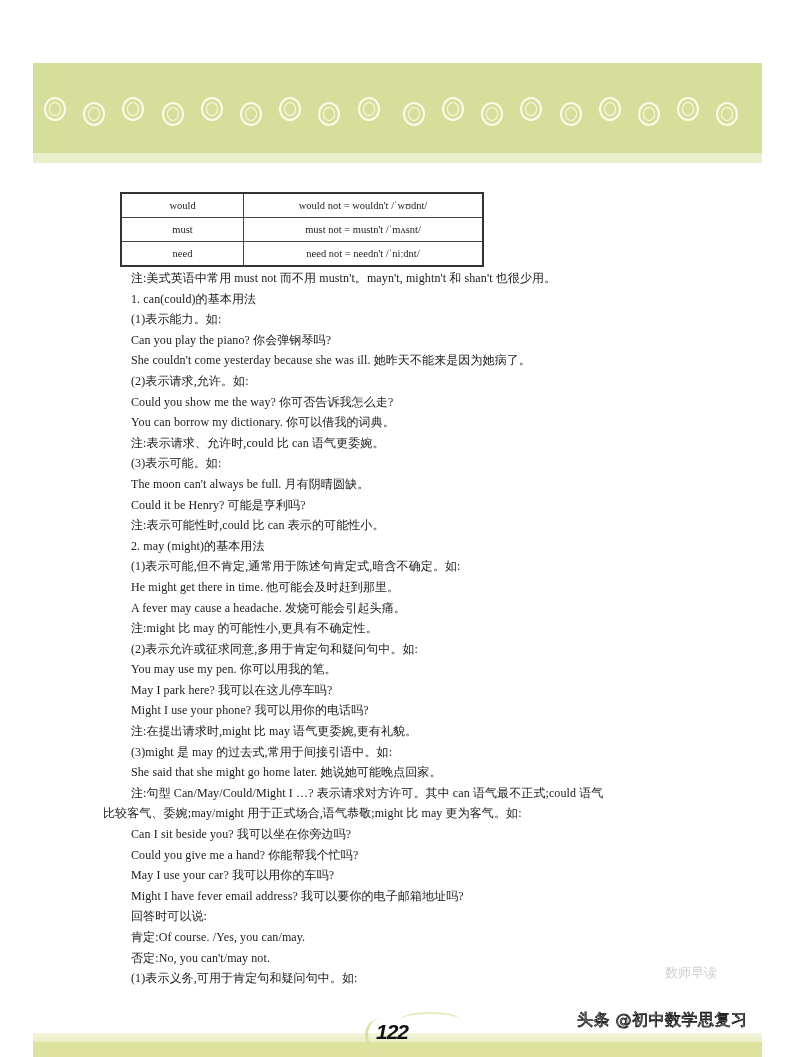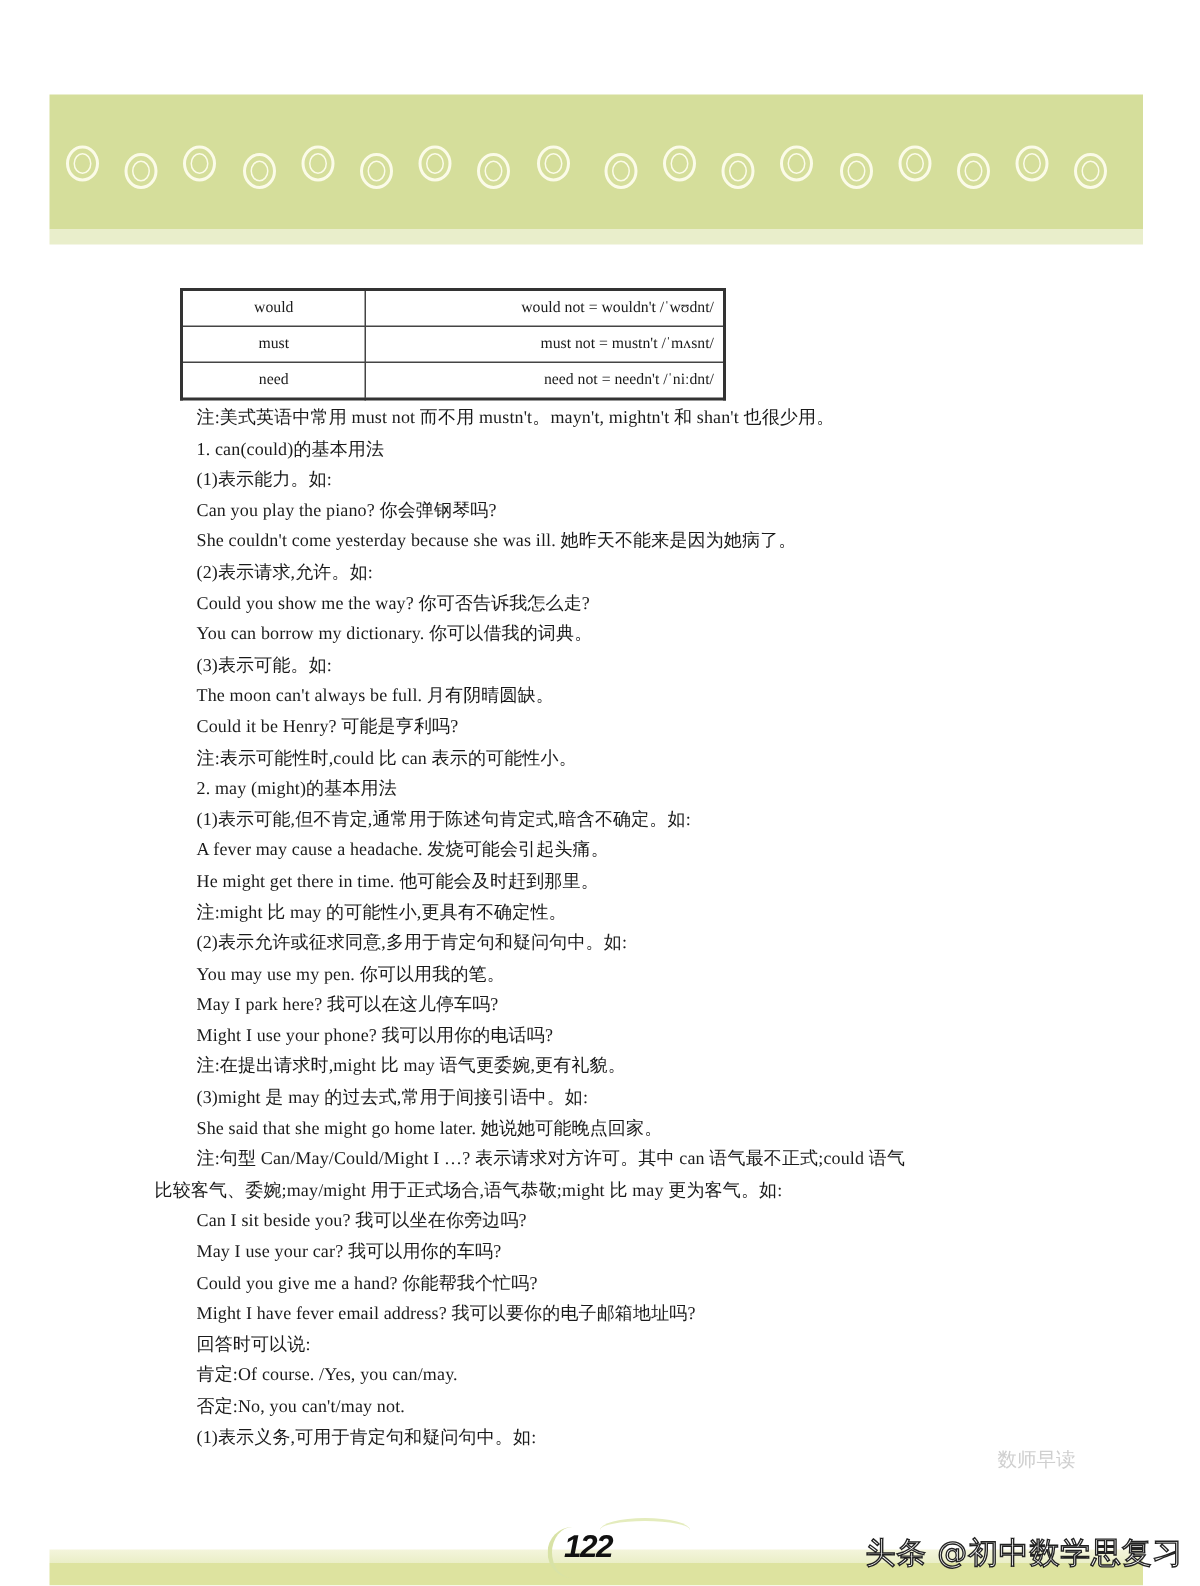--- a/index.html
+++ b/index.html
@@ -7,39 +7,39 @@
          font-family: "DejaVu Serif", "Liberation Serif", serif; color: #1a1a1a; }
   .header-band { position: absolute; left: 33px; top: 63px; width: 729px; height: 90px; background: #d5de9b; }
   .header-strip { position: absolute; left: 33px; top: 153px; width: 729px; height: 10px; background: #e9eecb; }
   .ring { position: absolute; width: 22px; height: 24px; border: 2px solid #fbfbe8; border-radius: 50%; box-sizing: border-box; }
   .ring::after { content: ""; position: absolute; left: 3px; top: 3px; right: 3px; bottom: 3px; border: 1.5px solid #fbfbe8; border-radius: 50%; }
 
   .vtable { position: absolute; left: 120px; top: 192px; width: 364px; border-collapse: collapse;
             border: 2px solid #333; font-family: "Liberation Serif", serif; font-size: 10.5px; }
   .vtable td { border: 1px solid #444; height: 23px; padding: 0 6px; }
   .vtable td.c1 { width: 109px; text-align: center; }
-  .vtable td.c2 { text-align: right; }
+  .vtable td.c2 { text-align: center; }
 
   .content { position: absolute; left: 131px; top: 268px; width: 520px; }
   .line { height: 20.6px; line-height: 20.6px; font-size: 12px; white-space: nowrap;
           font-family: "Liberation Serif", "DejaVu Serif", serif; letter-spacing: 0.1px; }
   .line.wrap { margin-left: -28px; }
 
   .footer-fade { position: absolute; left: 33px; top: 1033px; width: 729px; height: 9px;
                  background: linear-gradient(to bottom, #f4f5dc, #eaeec7); }
   .footer-band { position: absolute; left: 33px; top: 1042px; width: 729px; height: 15px; background: #dde39f; }
   .page-num { position: absolute; left: 376px; top: 1020px; width: 50px; height: 30px;
               font-family: "Liberation Sans", sans-serif; font-weight: bold; font-style: italic;
               font-size: 21px; color: #111; letter-spacing: -1px; }
   .page-arc { position: absolute; left: 365px; top: 1018px; width: 30px; height: 34px;
               border-left: 3px solid #d8e2a6; border-radius: 50%; }
   .page-swoosh { position: absolute; left: 400px; top: 1012px; width: 60px; height: 14px;
                  border-top: 2px solid #e4ecbd; border-radius: 50% 50% 0 0; }
   .watermark { position: absolute; left: 577px; top: 1010px; font-family: "DejaVu Sans", sans-serif;
-               font-size: 20px; color: #ffffff; -webkit-text-stroke: 0.9px #222; letter-spacing: 0.5px; margin-top: 12px; }
+               font-size: 16px; color: #ffffff; -webkit-text-stroke: 0.9px #222; letter-spacing: 0.5px; }
   .watermark-ghost { position: absolute; left: 665px; top: 964px; font-family: "DejaVu Sans", sans-serif;
                      font-size: 13px; color: #cfcfcf; }
 </style>
 </head>
 <body>
 
 <div class="header-band" id="header-band"></div>
 <div class="header-strip"></div>
 
 <table class="vtable">
@@ -61,41 +61,42 @@
 
 <div class="content">
   <div class="line">注:美式英语中常用 must not 而不用 mustn't。mayn't, mightn't 和 shan't 也很少用。</div>
   <div class="line">1. can(could)的基本用法</div>
   <div class="line">(1)表示能力。如:</div>
   <div class="line">Can you play the piano? 你会弹钢琴吗?</div>
   <div class="line">She couldn't come yesterday because she was ill. 她昨天不能来是因为她病了。</div>
   <div class="line">(2)表示请求,允许。如:</div>
   <div class="line">Could you show me the way? 你可否告诉我怎么走?</div>
   <div class="line">You can borrow my dictionary. 你可以借我的词典。</div>
+  <div class="line">注:表示请求、允许时,could 比 can 语气更委婉。</div>
   <div class="line">(3)表示可能。如:</div>
   <div class="line">The moon can't always be full.  月有阴晴圆缺。</div>
   <div class="line">Could it be Henry? 可能是亨利吗?</div>
   <div class="line">注:表示可能性时,could 比 can 表示的可能性小。</div>
   <div class="line">2. may (might)的基本用法</div>
   <div class="line">(1)表示可能,但不肯定,通常用于陈述句肯定式,暗含不确定。如:</div>
+  <div class="line">He might get there in time.  他可能会及时赶到那里。</div>
   <div class="line">A fever may cause a headache.  发烧可能会引起头痛。</div>
-  <div class="line">He might get there in time.  他可能会及时赶到那里。</div>
   <div class="line">注:might 比 may 的可能性小,更具有不确定性。</div>
   <div class="line">(2)表示允许或征求同意,多用于肯定句和疑问句中。如:</div>
   <div class="line">You may use my pen.  你可以用我的笔。</div>
   <div class="line">May I park here? 我可以在这儿停车吗?</div>
   <div class="line">Might I use your phone? 我可以用你的电话吗?</div>
   <div class="line">注:在提出请求时,might 比 may 语气更委婉,更有礼貌。</div>
   <div class="line">(3)might 是 may 的过去式,常用于间接引语中。如:</div>
   <div class="line">She said that she might go home later.  她说她可能晚点回家。</div>
   <div class="line">注:句型 Can/May/Could/Might I …? 表示请求对方许可。其中 can 语气最不正式;could 语气</div>
   <div class="line wrap">比较客气、委婉;may/might 用于正式场合,语气恭敬;might 比 may 更为客气。如:</div>
   <div class="line">Can I sit beside you? 我可以坐在你旁边吗?</div>
+  <div class="line">Could you give me a hand? 你能帮我个忙吗?</div>
   <div class="line">May I use your car? 我可以用你的车吗?</div>
-  <div class="line">Could you give me a hand? 你能帮我个忙吗?</div>
   <div class="line">Might I have fever email address? 我可以要你的电子邮箱地址吗?</div>
   <div class="line">回答时可以说:</div>
   <div class="line">肯定:Of course. /Yes, you can/may.</div>
   <div class="line">否定:No, you can't/may not.</div>
   <div class="line">(1)表示义务,可用于肯定句和疑问句中。如:</div>
 </div>
 
 <div class="footer-fade"></div>
 <div class="footer-band"></div>
 <div class="page-arc"></div>

